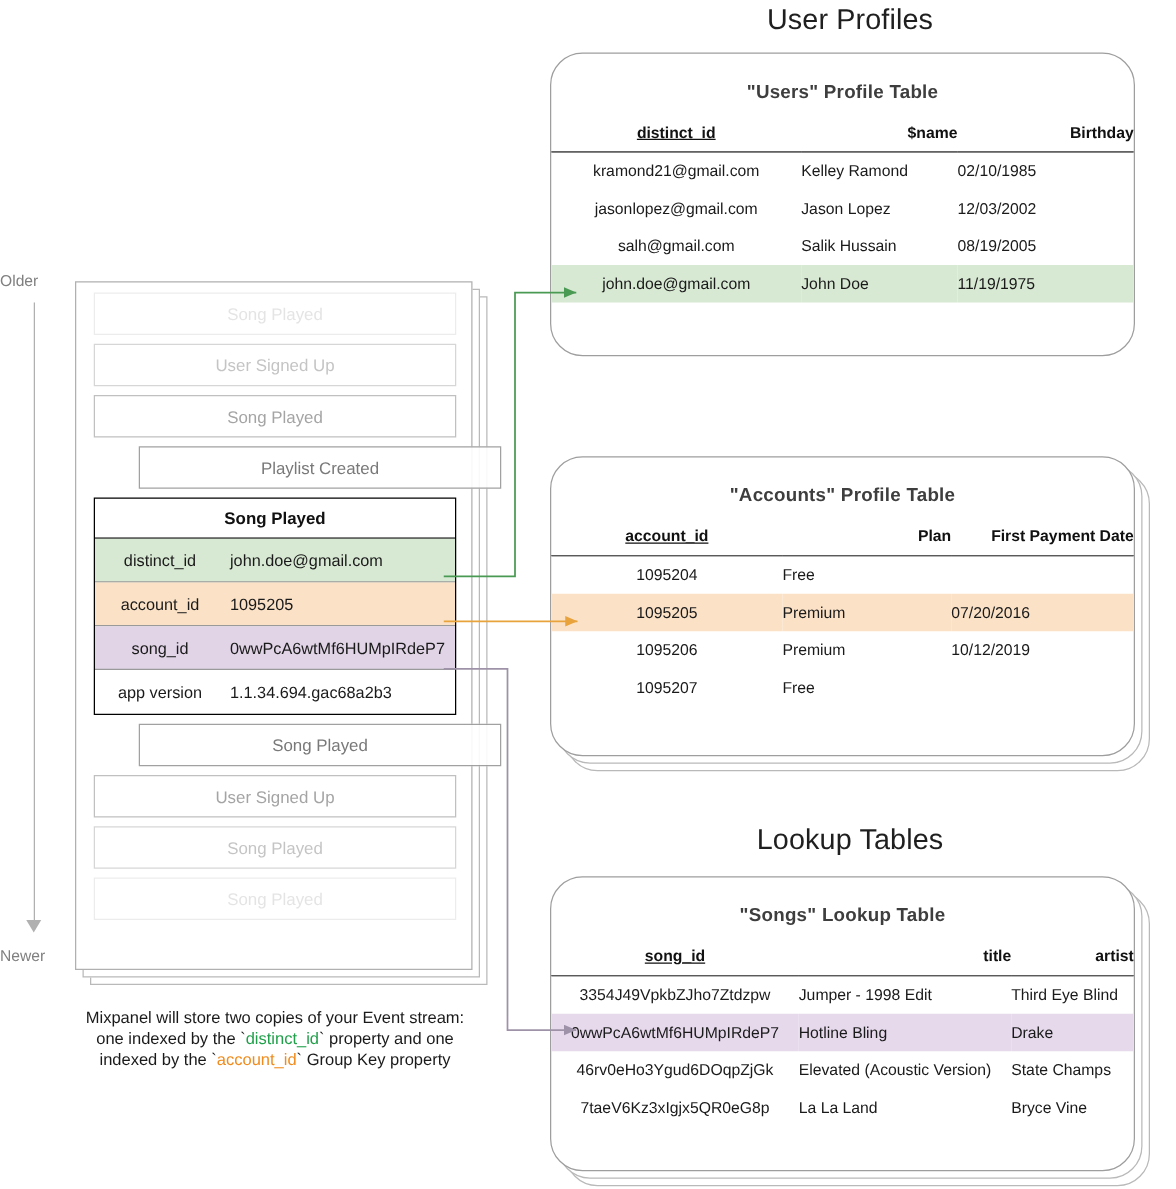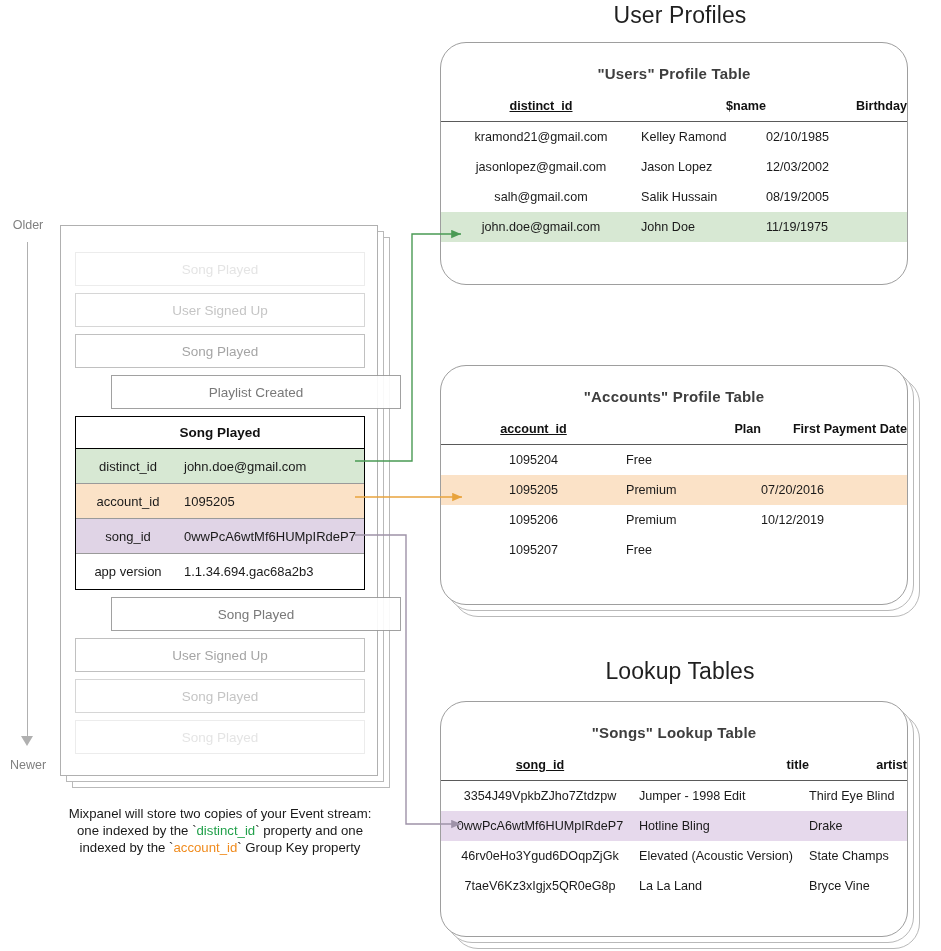--- a/index.html
+++ b/index.html
@@ -27,21 +27,21 @@
     white-space: nowrap;
   }
   #title-user-profiles  { left: 440px; top: 2px;   width: 480px; }
   #title-group-profiles { left: 440px; top: 322px; width: 480px; }
   #title-lookup-tables  { left: 440px; top: 658px; width: 480px; }
   #title-event-stream   { left: 60px;  top: 186px; width: 312px; font-size: 22px; }
 
   
   #time-axis { position: absolute; left: 0; top: 218px; width: 56px; height: 560px; }
   .axis-label {
-    position: absolute; width: 56px; text-align: center;
+    position: absolute; width: 56px; 
     font-size: 12.5px; color: #808080;
   }
   #axis-older { top: 0; }
   #axis-newer { top: 540px; }
   .axis-line {
     position: absolute; left: 27px; top: 24px;
     width: 1px; height: 500px; background: #b0b0b0;
   }
   .axis-arrow {
     position: absolute; left: 21px; top: 518px;
@@ -55,21 +55,21 @@
   #event-stream-stack { position: absolute; left: 60px; top: 225px; width: 330px; height: 563px; }
   .es-shadow {
     position: absolute; background: #fff;
     border: 1.5px solid #b9b9b9;
   }
   #es-shadow-2 { left: 12px; top: 12px; width: 318px; height: 551px; }
   #es-shadow-1 { left: 6px;  top: 6px;  width: 318px; height: 551px; }
   #es-card {
     position: absolute; left: 0; top: 0; width: 318px; height: 551px;
     background: #ffffff; border: 1.5px solid #b0b0b0;
-    padding: 26px 14px;
+    padding: 8px 14px;
   }
 
   .evt {
     width: 290px; height: 34px; margin-bottom: 7px;
     border: 1px solid #9a9a9a;
     display: flex; align-items: center; justify-content: center;
     font-size: 13.5px; color: #6e6e6e; background: #fff;
   }
   .evt.f1 { opacity: .18; }
   .evt.f2 { opacity: .40; }

